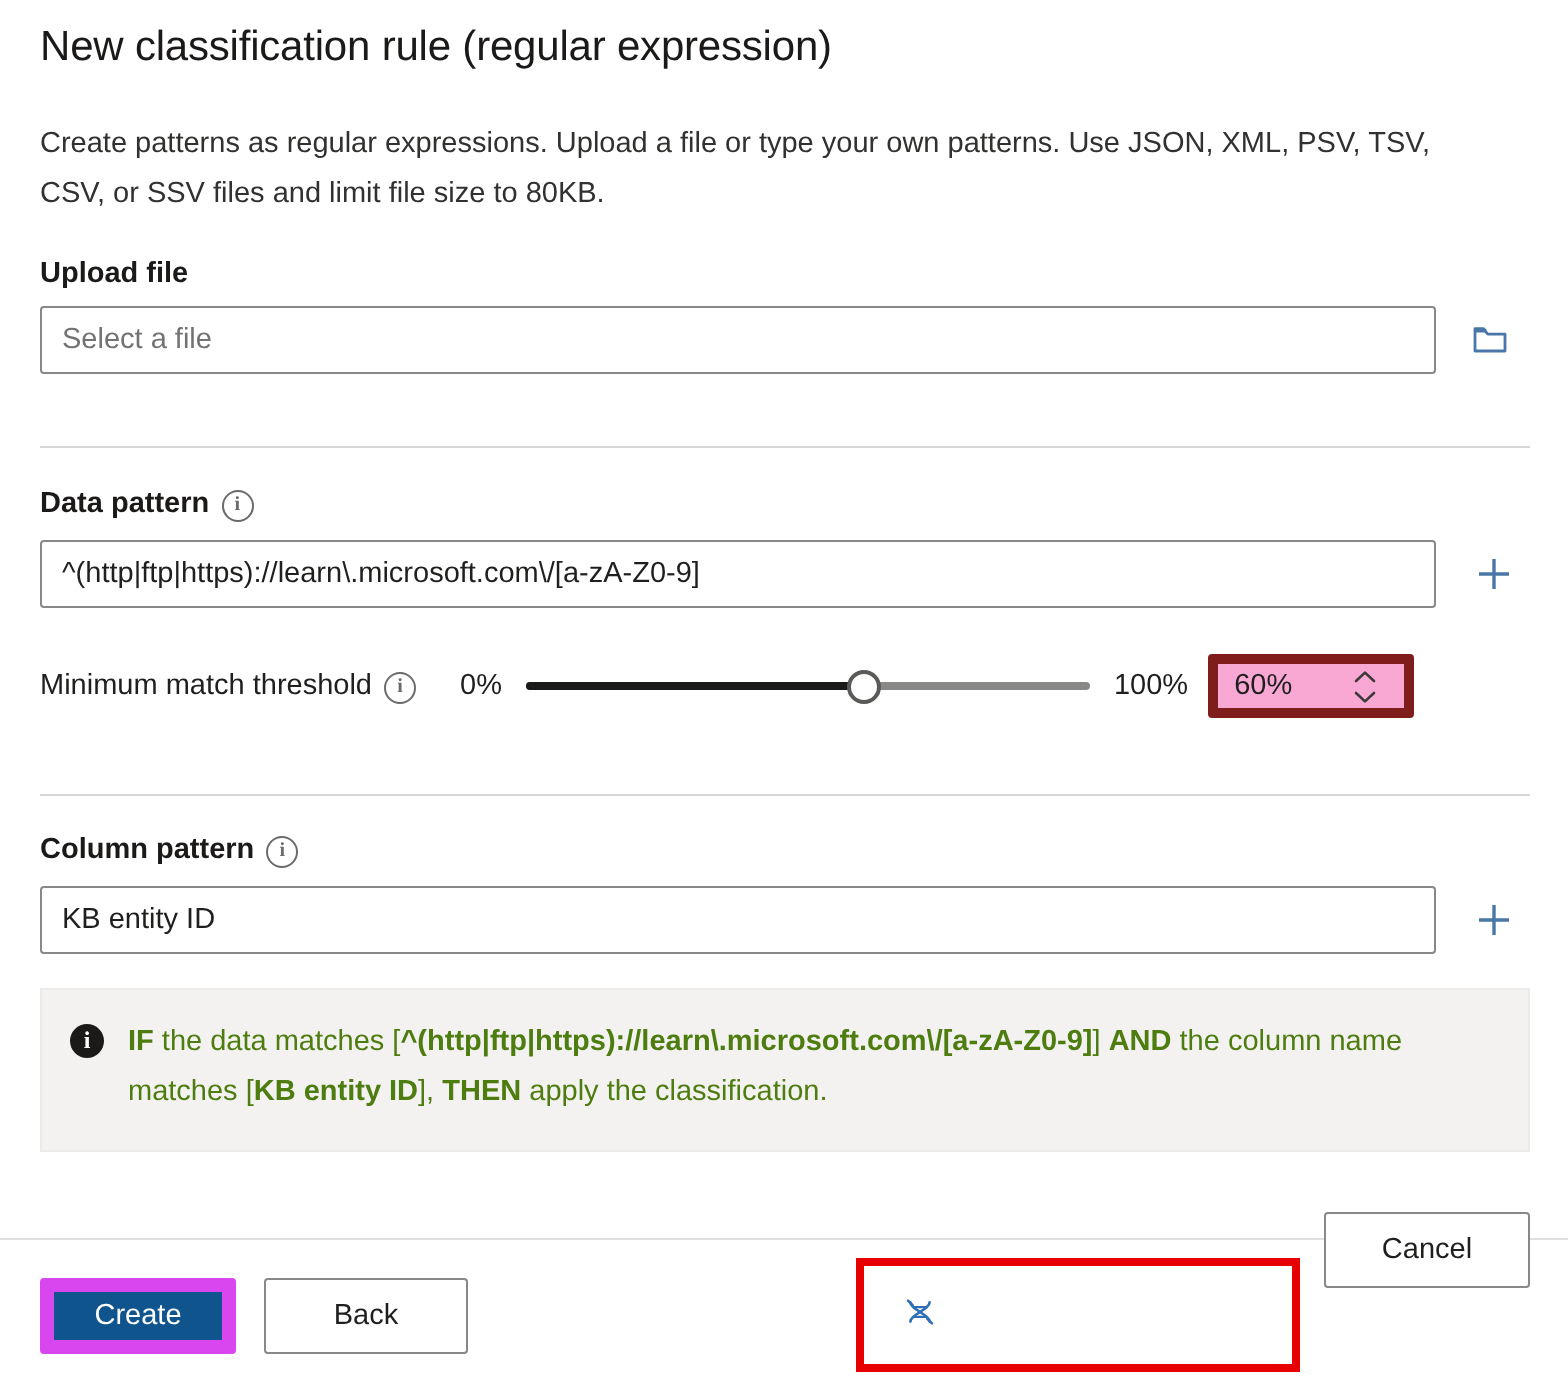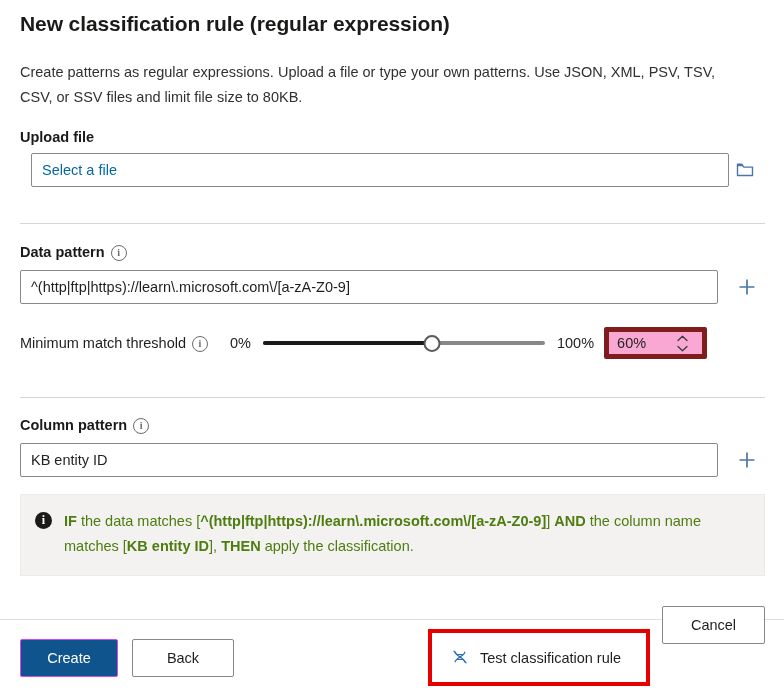--- a/index.html
+++ b/index.html
@@ -21,21 +21,21 @@
     position: absolute;
     inset: 0;
   }
 
   
   .title {
     position: absolute;
     left: 20px;
     top: 12px;
     font-size: 21px;
-    font-weight: 700;
+    font-weight: 400;
     letter-spacing: -0.1px;
     color: #1b1a19;
   }
   .subtitle {
     position: absolute;
     left: 20px;
     top: 60px;
     width: 730px;
     font-size: 14.5px;
     line-height: 25px;
@@ -81,22 +81,21 @@
     border-radius: 2px;
     font-size: 14.5px;
     color: #201f1e;
     padding: 0 10px;
     display: flex;
     align-items: center;
     white-space: nowrap;
     overflow: hidden;
   }
   .textbox.placeholder {
-    color: #0369a1;
-    margin-left: 11px;
+    color: #737373;
   }
 
   
   .icon-btn {
     position: absolute;
     width: 32px;
     height: 32px;
     display: flex;
     align-items: center;
     justify-content: center;
@@ -257,21 +256,21 @@
     font-size: 14.5px;
     display: flex;
     align-items: center;
     justify-content: center;
     cursor: pointer;
     white-space: nowrap;
   }
   .btn-primary {
     background: #0f548c;
     color: #ffffff;
-    border: 1px solid #d946ef;
+    border: 7px solid #d946ef;
   }
   .btn-default {
     background: #ffffff;
     color: #201f1e;
     border: 1px solid #8a8886;
   }
   .btn-link {
     position: absolute;
     height: 38px;
     display: flex;
@@ -385,20 +384,19 @@
 
   <div class="btn-link" style="left:436px; top:639px;">
     <span>
       <svg width="20" height="20" viewBox="0 0 20 20" aria-hidden="true">
         <path d="M5.2 14.8C5.2 11.4 14.8 8.6 14.8 5.2" fill="none" stroke="#2f6fb5" stroke-width="1.3" stroke-linecap="round"></path>
         <path d="M5.2 5.2C5.2 8.6 14.8 11.4 14.8 14.8" fill="none" stroke="#2f6fb5" stroke-width="1.3" stroke-linecap="round"></path>
         <path d="M4 4.3l2.3 2.3M13.7 13.4l2.3 2.3" stroke="#2f6fb5" stroke-width="1.3" stroke-linecap="round"></path>
         <path d="M7.2 7.6h5.6M7.2 12.4h5.6" stroke="#2f6fb5" stroke-width="1.1" stroke-linecap="round"></path>
       </svg>
     </span>
-    <span>Test classification rule</span>
   </div>
 
   <button class="btn btn-default" style="left:662px; top:606px; width:103px;">Cancel</button>
 
   <div class="redbox"></div>
 
 </div>
 
 </body></html>

